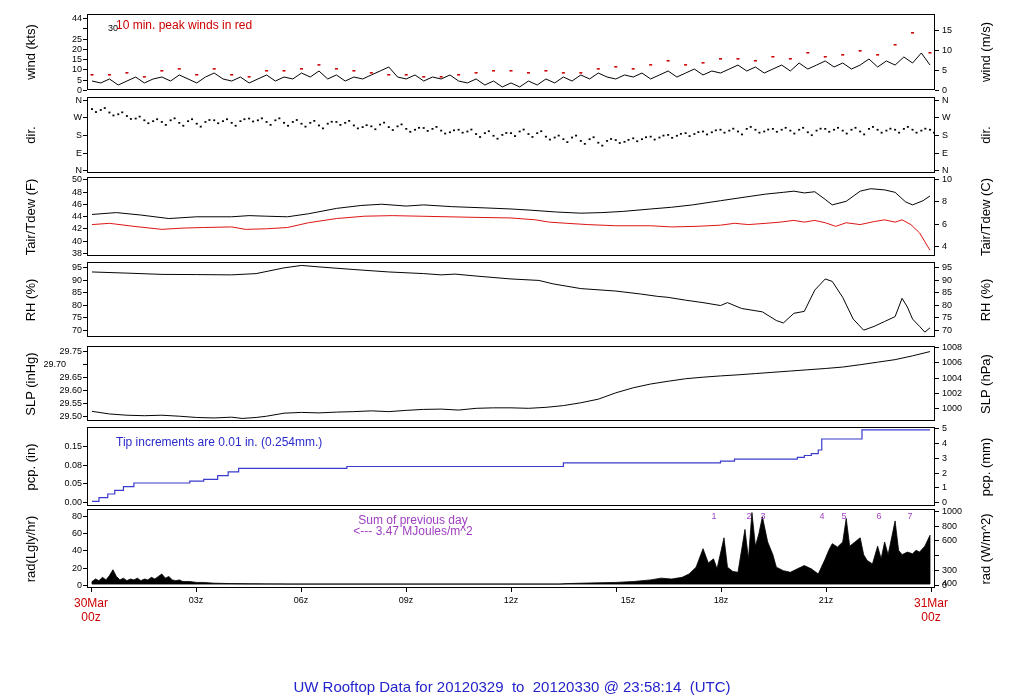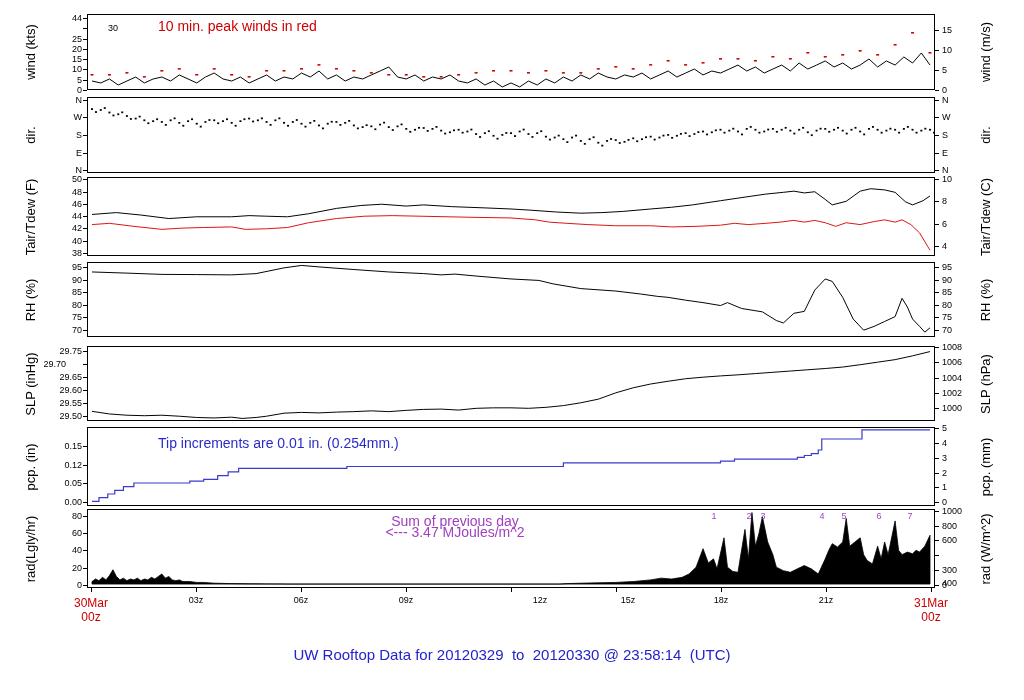--- a/index.html
+++ b/index.html
@@ -9,23 +9,23 @@
   .panel svg{position:absolute;left:0;top:0;width:100%;height:100%;}
   .tick-label{position:absolute;font-size:9px;color:#000;line-height:9px;white-space:nowrap;}
   .tick-left{text-align:right;width:46px;}
   .tick-right{text-align:left;width:46px;}
   .tick-mark{position:absolute;background:#000;width:4px;height:1px;}
   .xtick-mark{position:absolute;background:#000;width:1px;height:4px;}
   .axis-name{position:absolute;font-size:13px;color:#000;white-space:nowrap;
              transform:translate(-50%,-50%) rotate(-90deg);}
   .hour-label{position:absolute;font-size:9px;color:#000;transform:translateX(-50%);white-space:nowrap;}
   .date-label{position:absolute;font-size:12px;transform:translateX(-50%);white-space:nowrap;}
-  .annotation{position:absolute;font-size:14px;white-space:nowrap;margin-left:42px;}
+  .annotation{position:absolute;font-size:12px;white-space:nowrap;}
   .marker-num{position:absolute;font-size:9px;transform:translateX(-50%);}
-  #chart-title{position:absolute;width:100%;text-align:center;font-size:15px;white-space:pre;}
+  #chart-title{position:absolute;width:100%;text-align:center;font-size:15px;white-space:pre;margin-top:32px;}
 </style>
 </head>
 <body>
 
 <div id="fig">
   <div class="panel" style="left: 87px; top: 14px; width: 848px; height: 76px;">
       <svg viewBox="0 0 848 76" preserveAspectRatio="none">
         <polyline points="4.0,67.8 12.8,69.8 21.5,65.7 30.3,71.9 39.0,67.8 47.8,63.7 56.5,69.8 65.3,65.7 74.0,63.7 82.8,67.8 91.5,61.6 100.3,65.7 109.0,69.8 117.7,63.7 126.5,59.6 135.3,65.7 144.0,67.8 152.8,63.7 161.5,69.8 170.3,65.7 179.0,61.6 187.8,67.8 196.5,63.7 205.3,65.7 214.0,59.6 222.8,63.7 231.5,57.5 240.3,65.7 249.0,61.6 257.8,67.8 266.5,63.7 275.3,65.7 284.0,61.6 292.8,57.5 301.5,53.4 310.3,63.7 319.0,65.7 327.8,61.6 336.5,67.8 345.3,63.7 354.0,65.7 362.8,61.6 371.5,67.8 380.3,69.8 389.0,65.7 397.8,71.9 406.5,67.8 415.3,73.9 424.0,69.8 432.7,73.9 441.5,67.8 450.3,71.9 459.0,65.7 467.8,69.8 476.5,63.7 485.2,67.8 494.0,61.6 502.8,65.7 511.5,59.6 520.3,63.7 529.0,65.7 537.8,61.6 546.5,63.7 555.3,59.6 564.0,65.7 572.8,61.6 581.5,57.5 590.3,63.7 599.0,59.6 607.8,55.5 616.5,61.6 625.3,57.5 634.0,59.6 642.8,55.5 651.5,51.4 660.3,57.5 669.0,53.4 677.8,59.6 686.5,55.5 695.3,51.4 704.0,57.5 712.8,49.3 721.5,55.5 730.3,51.4 739.0,47.2 747.8,53.4 756.5,49.3 765.3,55.5 774.0,51.4 782.8,45.2 791.5,53.4 800.3,47.2 809.0,51.4 817.8,43.1 826.5,49.3 835.3,39.0 844.0,51.4" fill="none" stroke="#000000" stroke-width="1"></polyline>
         <rect x="2.5" y="60.6" width="3" height="1.6" fill="#cc0000"></rect>
         <rect x="20.0" y="60.6" width="3" height="1.6" fill="#cc0000"></rect>
@@ -434,21 +434,21 @@
     <div class="tick-label tick-right" style="left: 942px; top: 358px;">1006</div>
     <div class="tick-mark" style="left: 935px; top: 347px;"></div>
     <div class="tick-label tick-right" style="left: 942px; top: 343px;">1008</div>
     <div class="axis-name" style="left: 30px; top: 384px;">SLP (inHg)</div>
     <div class="axis-name" style="left: 985px; top: 384px;">SLP (hPa)</div>
     <div class="tick-mark" style="left: 83px; top: 502px;"></div>
     <div class="tick-label tick-left" style="left: 36px; top: 498px;">0.00</div>
     <div class="tick-mark" style="left: 83px; top: 483px;"></div>
     <div class="tick-label tick-left" style="left: 36px; top: 479px;">0.05</div>
     <div class="tick-mark" style="left: 83px; top: 465px;"></div>
-    <div class="tick-label tick-left" style="left: 36px; top: 461px;">0.12</div>
+    <div class="tick-label tick-left" style="left: 36px; top: 461px;">0.08</div>
     <div class="tick-mark" style="left: 83px; top: 446px;"></div>
     <div class="tick-label tick-left" style="left: 36px; top: 442px;">0.15</div>
     <div class="tick-mark" style="left: 935px; top: 502px;"></div>
     <div class="tick-label tick-right" style="left: 942px; top: 498px;">0</div>
     <div class="tick-mark" style="left: 935px; top: 487px;"></div>
     <div class="tick-label tick-right" style="left: 942px; top: 483px;">1</div>
     <div class="tick-mark" style="left: 935px; top: 473px;"></div>
     <div class="tick-label tick-right" style="left: 942px; top: 469px;">2</div>
     <div class="tick-mark" style="left: 935px; top: 458px;"></div>
     <div class="tick-label tick-right" style="left: 942px; top: 454px;">3</div>
@@ -497,17 +497,17 @@
     <div class="xtick-mark" style="left: 301px; top: 588px;"></div>
     <div class="xtick-mark" style="left: 406px; top: 588px;"></div>
     <div class="xtick-mark" style="left: 511px; top: 588px;"></div>
     <div class="xtick-mark" style="left: 616px; top: 588px;"></div>
     <div class="xtick-mark" style="left: 721px; top: 588px;"></div>
     <div class="xtick-mark" style="left: 826px; top: 588px;"></div>
     <div class="xtick-mark" style="left: 931px; top: 588px;"></div>
     <div class="hour-label" style="left: 196px; top: 595px;">03z</div>
     <div class="hour-label" style="left: 301px; top: 595px;">06z</div>
     <div class="hour-label" style="left: 406px; top: 595px;">09z</div>
-    <div class="hour-label" style="left: 540px; top: 595px;">12z</div>
+    <div class="hour-label" style="left: 511px; top: 595px;">12z</div>
     <div class="hour-label" style="left: 616px; top: 595px; margin-left: 12px;">15z</div>
     <div class="hour-label" style="left: 721px; top: 595px;">18z</div>
     <div class="hour-label" style="left: 826px; top: 595px;">21z</div>
   </div>
 
 </body></html>

